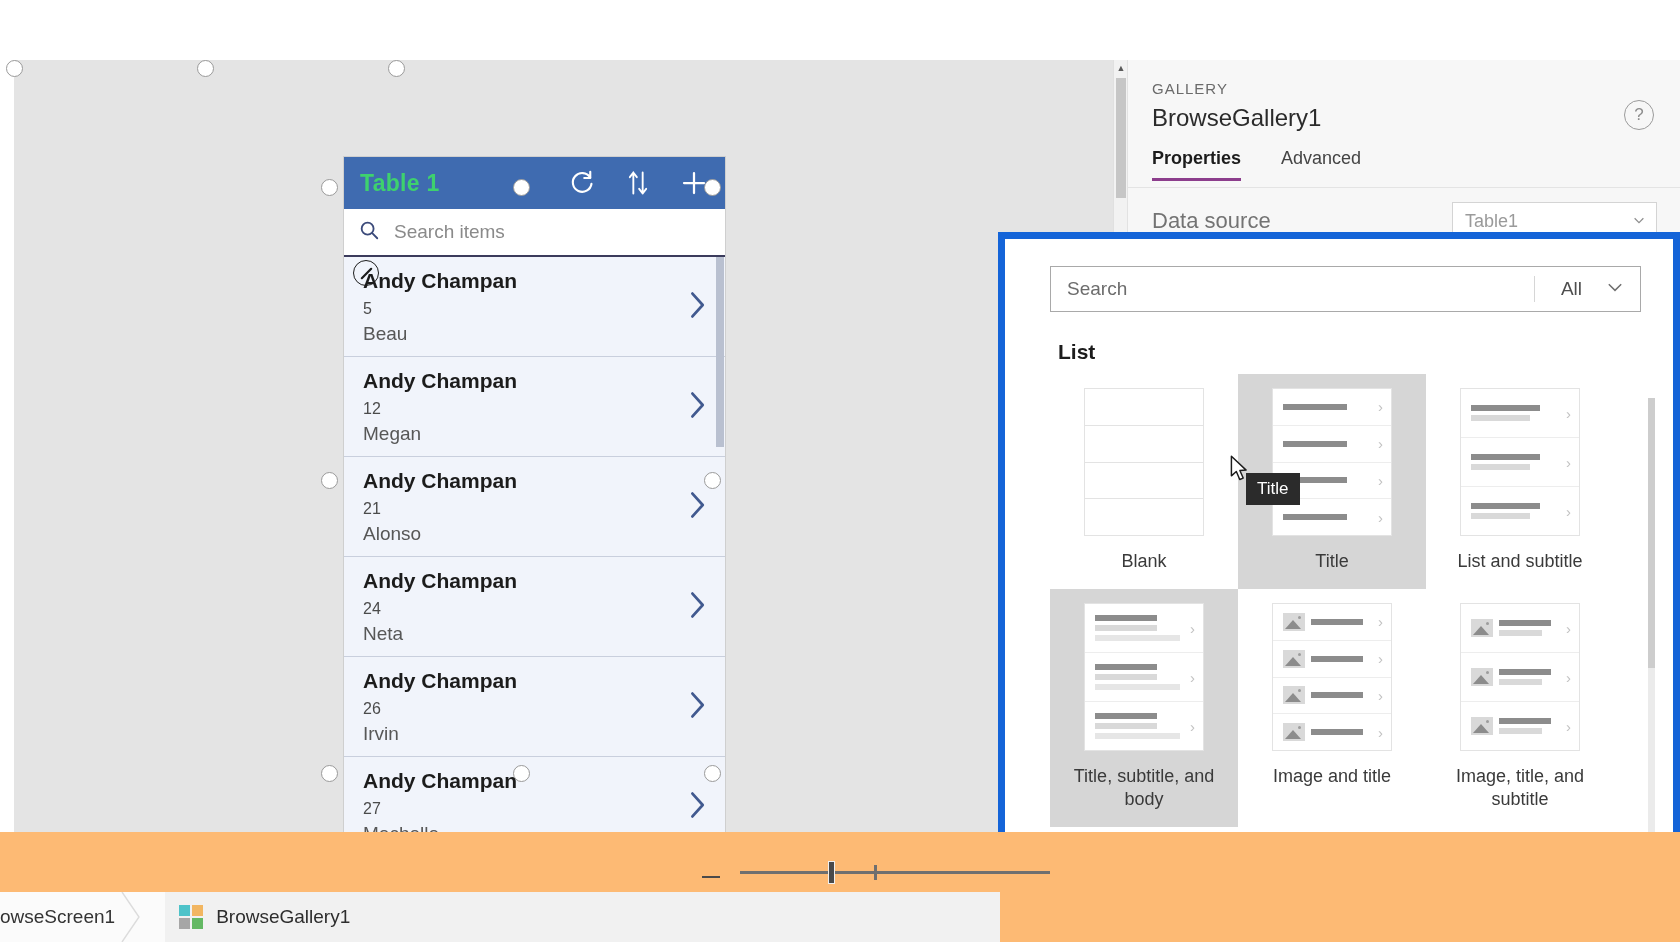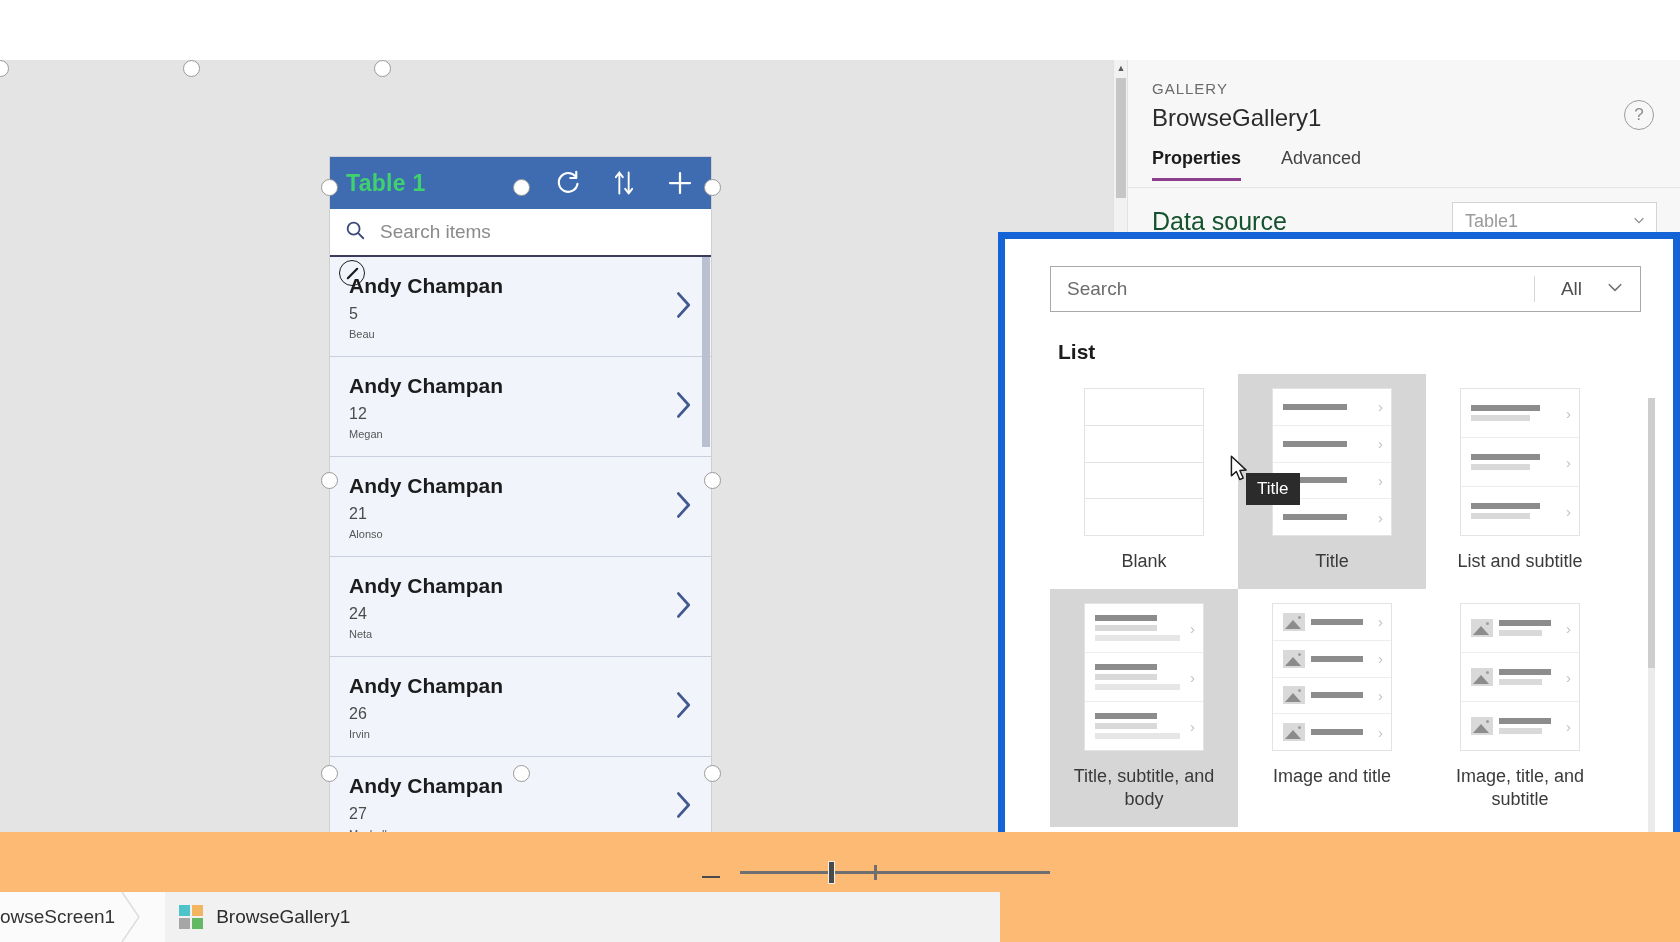--- a/index.html
+++ b/index.html
@@ -30,21 +30,21 @@
     font-size: 19px; color: #1c1c1c; letter-spacing: .2px;
   }
   .formula-expand {
     width: 44px; height: 44px; display: flex; align-items: center; justify-content: center;
     border: 1px solid #d8d8d8; border-left: none; background: #fff; color: #4a4a4a;
     margin-right: 10px;
   }
 
   
   .canvas {
-    position: absolute; left: 0; top: 60px; width: 1125px; height: 772px;
+    position: absolute; left: 14px; top: 60px; width: 1125px; height: 772px;
     background: #e4e4e4;
     padding-left: 48px;
   }
   .canvas-scrollbar {
     position: absolute; left: 1113px; top: 60px; width: 14px; height: 772px;
     background: #f2f2f2; border-left: 1px solid #e0e0e0;
   }
   .sb-up {
     position: absolute; left: 0; top: 0; width: 14px; height: 16px;
     display: flex; align-items: center; justify-content: center;
@@ -78,21 +78,21 @@
 
   .glist { background: #f1f4fb; }
   .grow {
     height: 100px; border-bottom: 1px solid #c9cfdd;
     display: flex; align-items: center; padding: 0 16px 0 19px;
     position: relative;
   }
   .grow-texts { flex: 1; }
   .g-title { font-size: 21px; font-weight: 700; color: #1c1c1c; line-height: 26px; }
   .g-sub { font-size: 16px; color: #4b4b4b; margin-top: 6px; }
-  .g-body { font-size: 11px; color: #575757; margin-top: 5px; }
+  .g-body { font-size: 19px; color: #575757; margin-top: 5px; }
   .g-chev { color: #41598f; }
 
   .edit-badge {
     position: absolute; left: 9px; top: 3px; width: 26px; height: 26px;
     border-radius: 50%; border: 1.6px solid #1c1c1c; background: transparent;
     display: flex; align-items: center; justify-content: center;
   }
 
   .inner-scroll {
     position: absolute; right: 1px; top: 100px; width: 8px; height: 190px;
@@ -128,21 +128,21 @@
   }
   .rp-tab { font-size: 18px; color: #444; padding-bottom: 9px; }
   .rp-tab.active { font-weight: 700; color: #1c1c1c; border-bottom: 3px solid #8c3d8c; }
   .rp-divider {
     position: absolute; left: 0; top: 127px; width: 553px; height: 1px; background: #e4e4e4;
   }
   .rp-row {
     position: absolute; left: 24px; top: 142px; width: 505px;
     display: flex; align-items: center; justify-content: space-between;
   }
-  .rp-label { font-size: 25px; color: #14532d; }
+  .rp-label { font-size: 22px; color: #737373; }
   .rp-select {
     width: 205px; height: 38px; background: #fff; border: 1px solid #d4d4d4;
     display: flex; align-items: center; justify-content: space-between;
     padding: 0 10px 0 12px; font-size: 18px; color: #9a9a9a;
   }
 
   
   .dlg-outline {
     position: absolute; left: 998px; top: 232px; width: 682px; height: 710px;
     border: 7px solid #1464d8; background: #ffffff;

